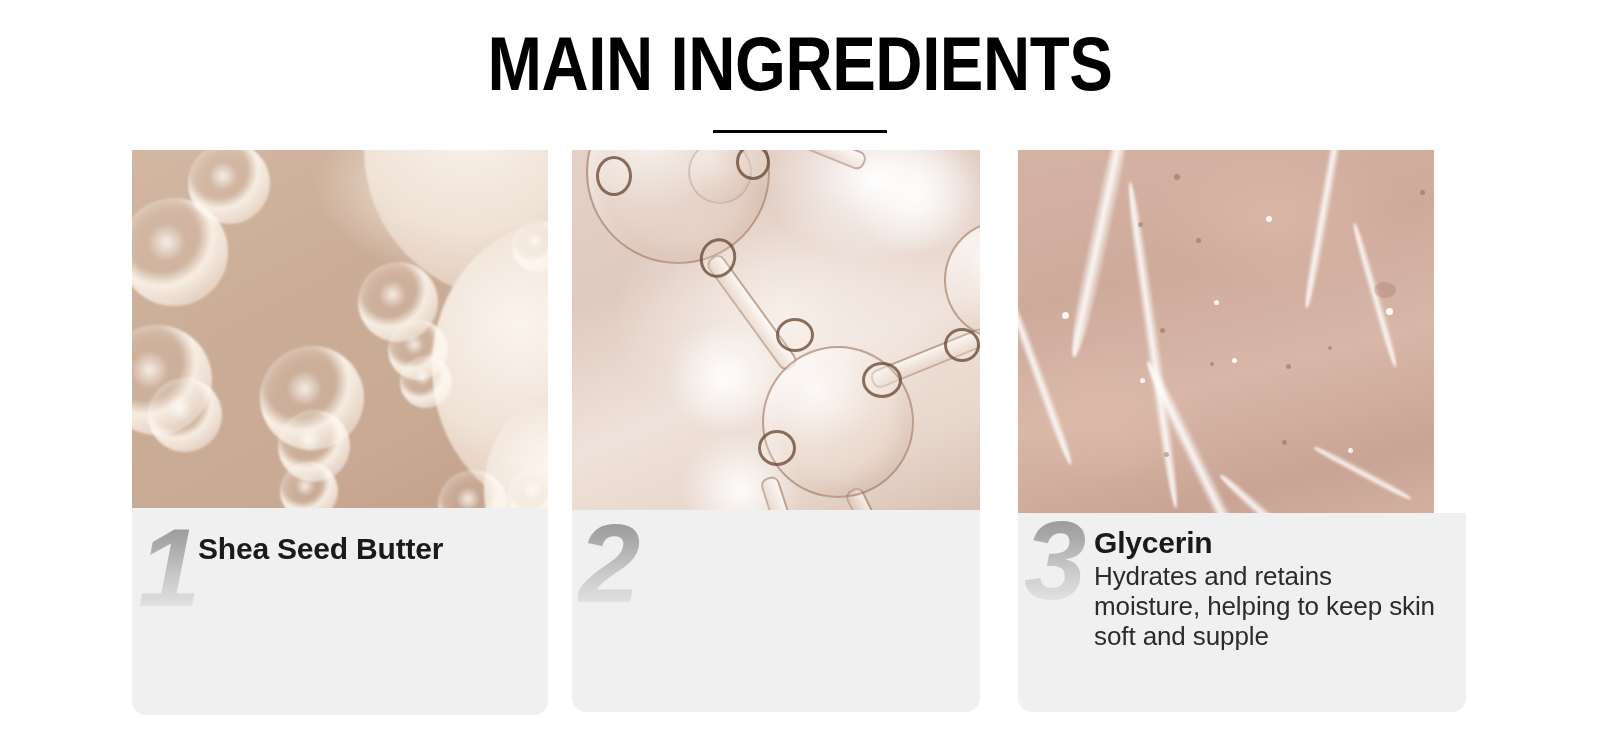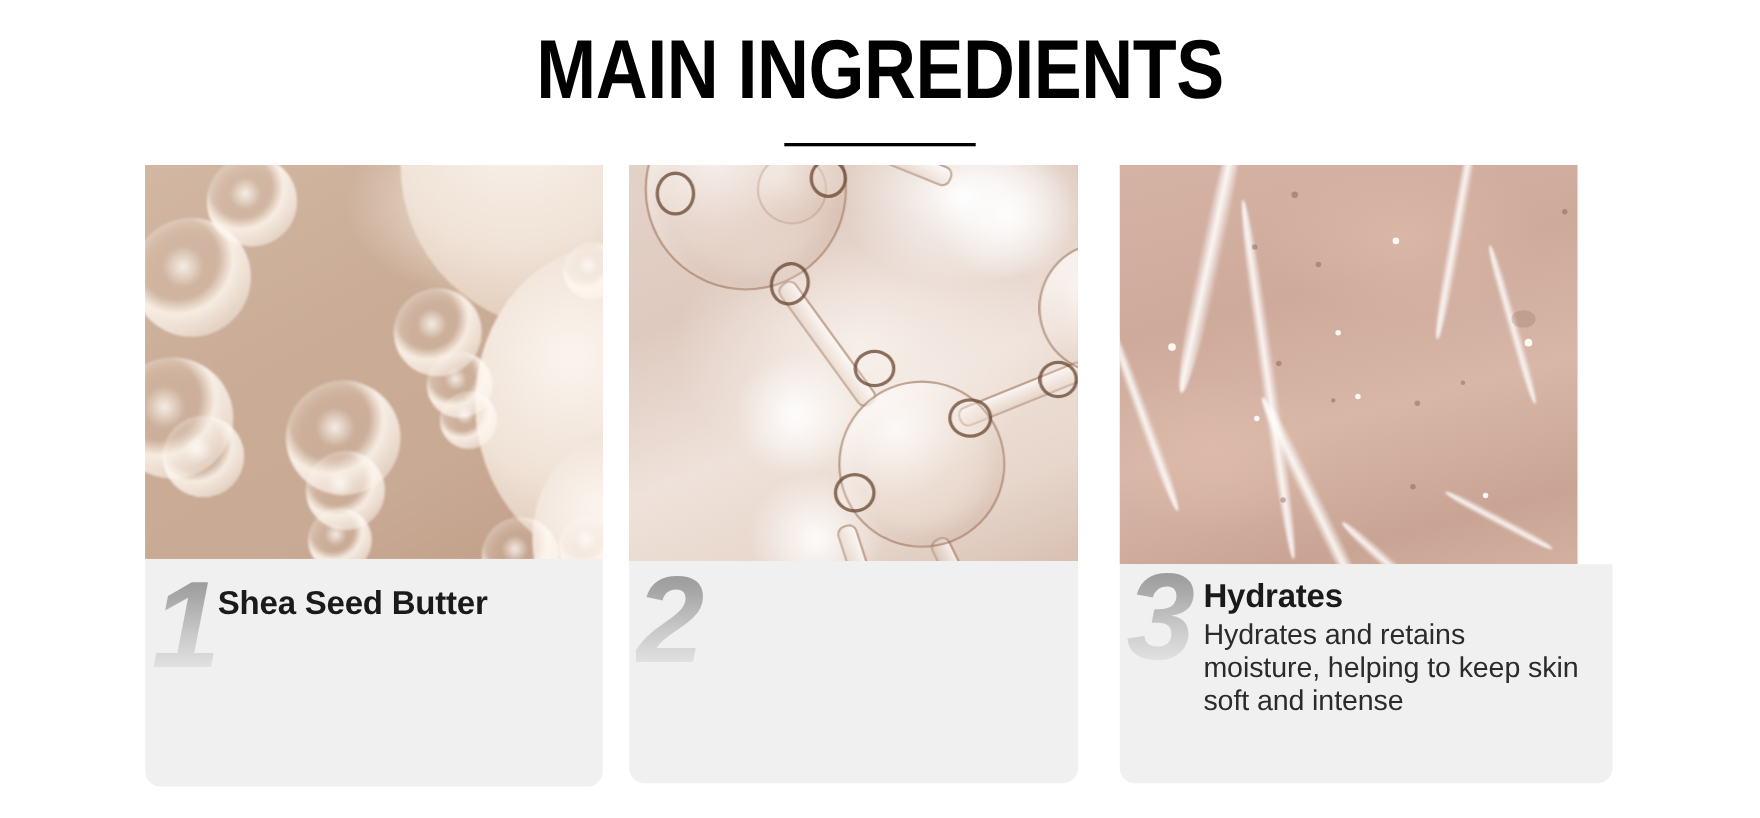--- a/index.html
+++ b/index.html
@@ -300,16 +300,16 @@
       <div class="speck" style="left:264px;top:290px;width:5px;height:5px;"></div>
       <div class="speck" style="left:146px;top:302px;width:5px;height:5px;"></div>
       <div class="speck" style="left:402px;top:40px;width:5px;height:5px;"></div>
       <div class="speck" style="left:356px;top:132px;width:22px;height:16px;opacity:.5;"></div>
     </div>
   </div>
 
   <div class="card-panel"></div>
   <div class="card-number">3</div>
   <div class="card-text">
-    <p class="card-heading">Hydrates</p>
-    <p class="card-desc">Hydrates and retains moisture, helping to keep skin soft and intense</p>
+    <p class="card-heading">Glycerin</p>
+    <p class="card-desc">Hydrates and retains moisture, helping to keep skin soft and supple</p>
   </div>
 </div>
 
 </body></html>

